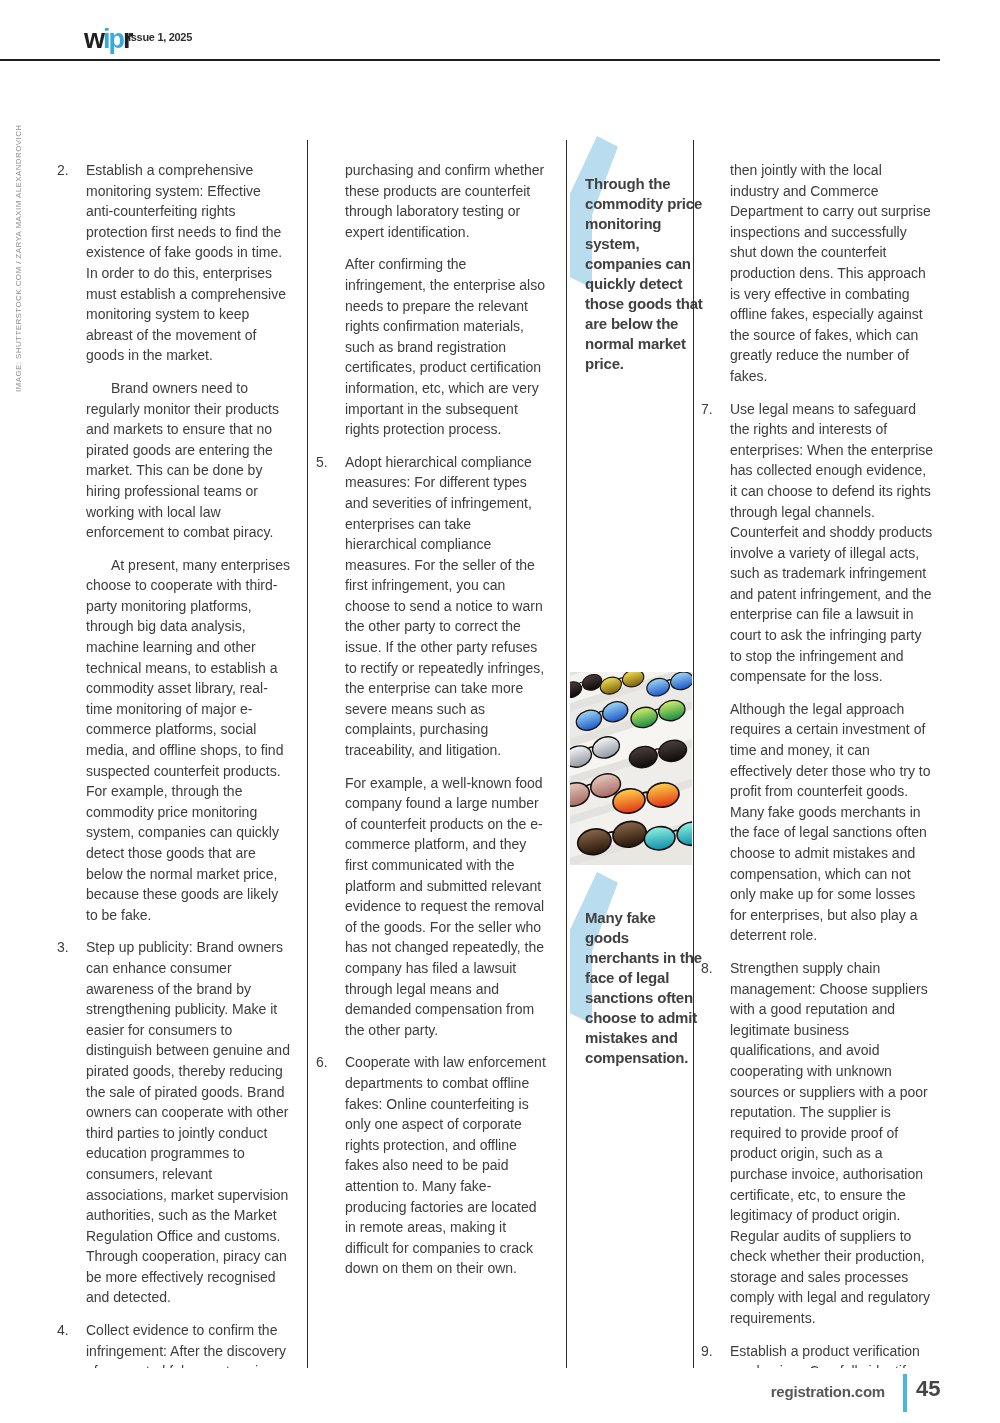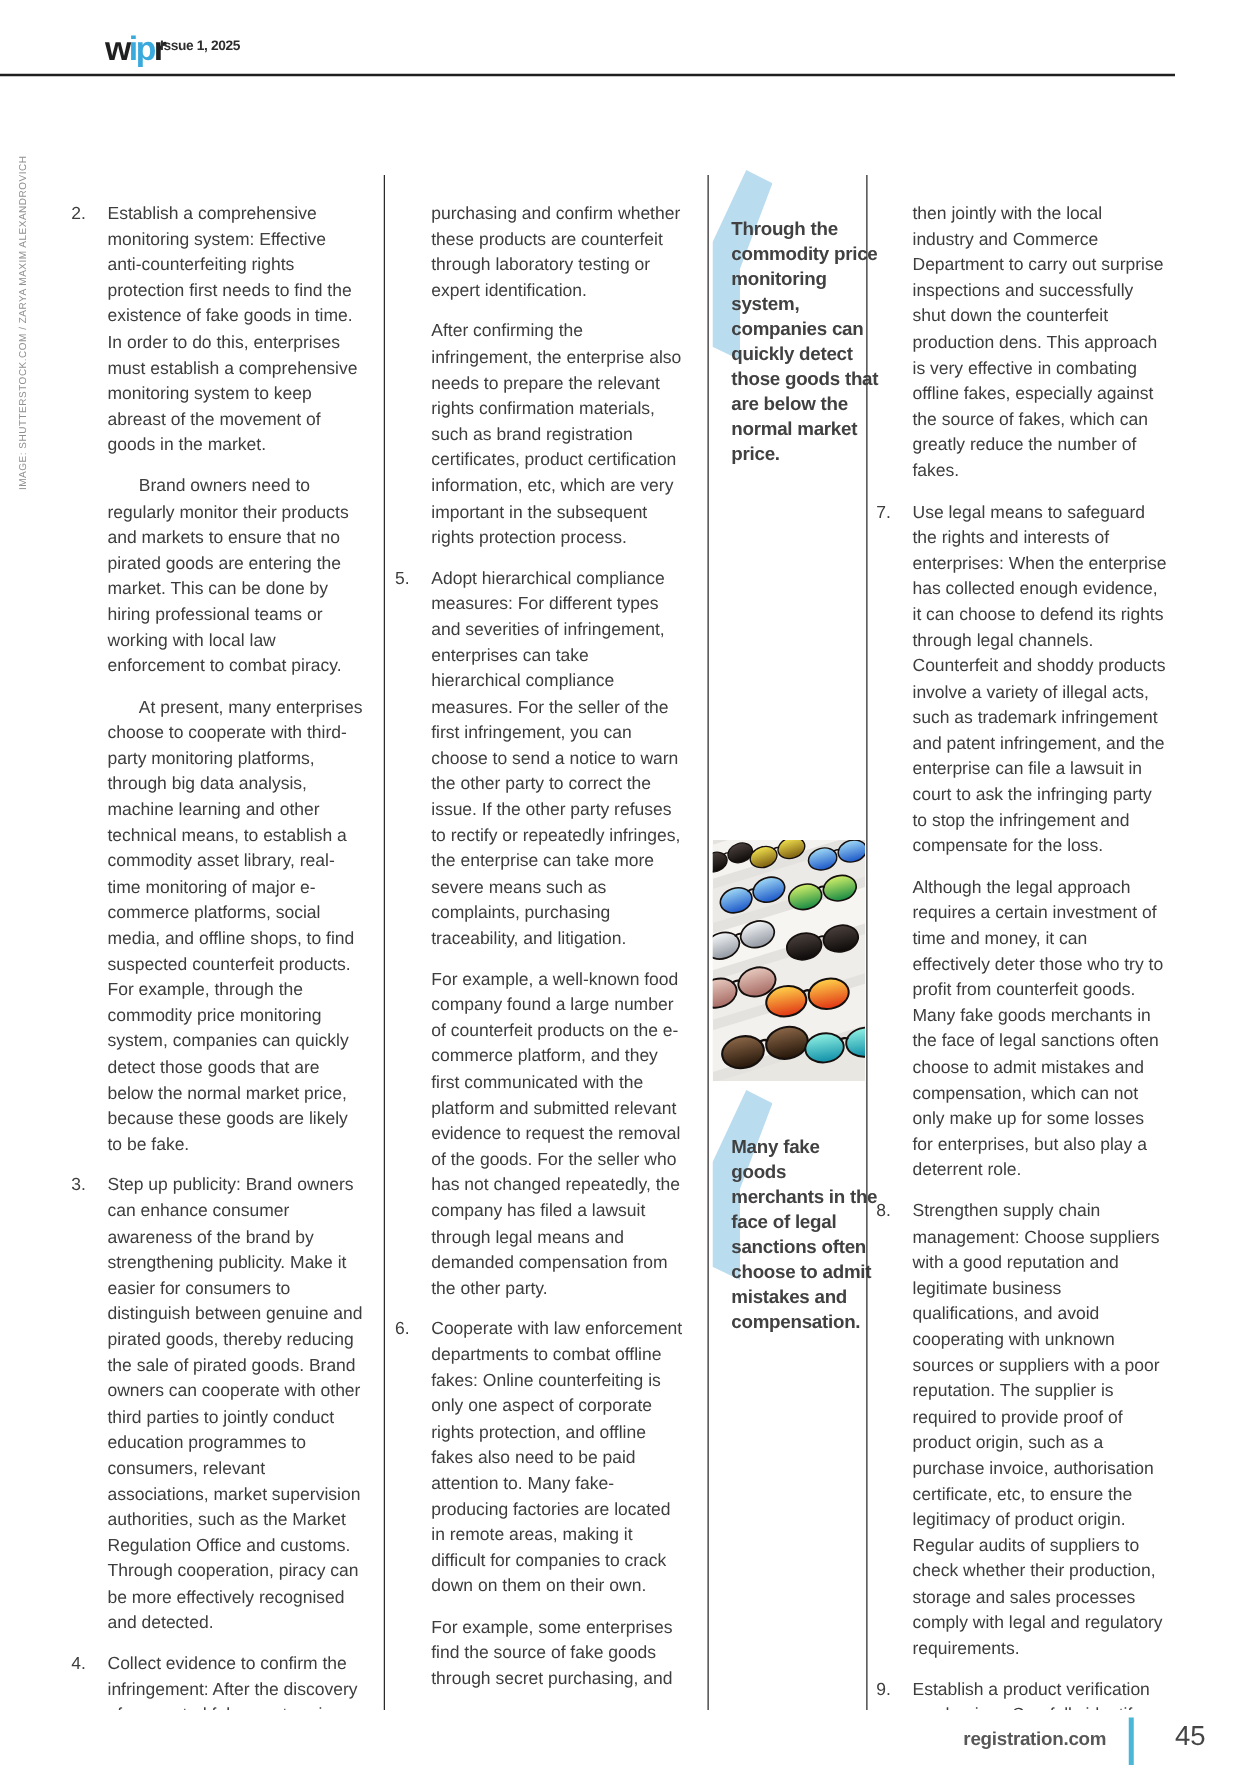--- a/index.html
+++ b/index.html
@@ -46,21 +46,21 @@
   .pq-1{top:174px;}
   .pq-2{top:908px;}
 
   .figure{position:absolute;left:570px;top:672px;width:122px;height:193px;overflow:hidden;}
   .figure svg{display:block;}
 
   
   .site{position:absolute;left:0;top:1383px;width:885px;text-align:right;
         font-size:15px;font-weight:700;letter-spacing:-0.2px;color:var(--footer-gray,#575757);}
   .fbar{position:absolute;left:903px;top:1374px;width:4px;height:38px;background:var(--footer-teal,#4bb7d7);}
-  .pagenum{position:absolute;left:916px;top:1376px;font-size:22px;font-weight:400;color:#454545;margin-left:24px;}
+  .pagenum{position:absolute;left:916px;top:1376px;font-size:22px;font-weight:700;color:#454545;}
 </style>
 </head>
 <body>
 
 <div class="page">
 
   <div class="logo"><span>w</span><span class="ip">ip</span><span>r</span></div>
   <div class="issue">Issue 1, 2025</div>
   <div class="hrule"></div>
 
@@ -89,21 +89,20 @@
         <p>After confirming the infringement, the enterprise also needs to prepare the relevant rights confirmation materials, such as brand registration certificates, product certification information, etc, which are very important in the subsequent rights protection process.</p>
       </div>
       <div class="item">
         <span class="num">5.</span>
         <p>Adopt hierarchical compliance measures: For different types and severities of infringement, enterprises can take hierarchical compliance measures. For the seller of the first infringement, you can choose to send a notice to warn the other party to correct the issue. If the other party refuses to rectify or repeatedly infringes, the enterprise can take more severe means such as complaints, purchasing traceability, and litigation.</p>
         <p>For example, a well-known food company found a large number of counterfeit products on the e-commerce platform, and they first communicated with the platform and submitted relevant evidence to request the removal of the goods. For the seller who has not changed repeatedly, the company has filed a lawsuit through legal means and demanded compensation from the other party.</p>
       </div>
       <div class="item">
         <span class="num">6.</span>
         <p>Cooperate with law enforcement departments to combat offline fakes: Online counterfeiting is only one aspect of corporate rights protection, and offline fakes also need to be paid attention to. Many fake-producing factories are located in remote areas, making it difficult for companies to crack down on them on their own.</p>
-        <p>For example, some enterprises find the source of fake goods through secret purchasing, and</p>
       </div>
     </section>
   <div class="vrule vr-2"></div>
 
   <div class="quote-shape qs-1"></div>
   <div class="pq pq-1">Through the commodity price monitoring system, companies can quickly detect those goods that are below the normal market price.</div>
 
   <figure class="figure" style="margin:0">
     <svg width="122" height="193" viewBox="0 0 122 193" xmlns="http://www.w3.org/2000/svg">
       <defs>

